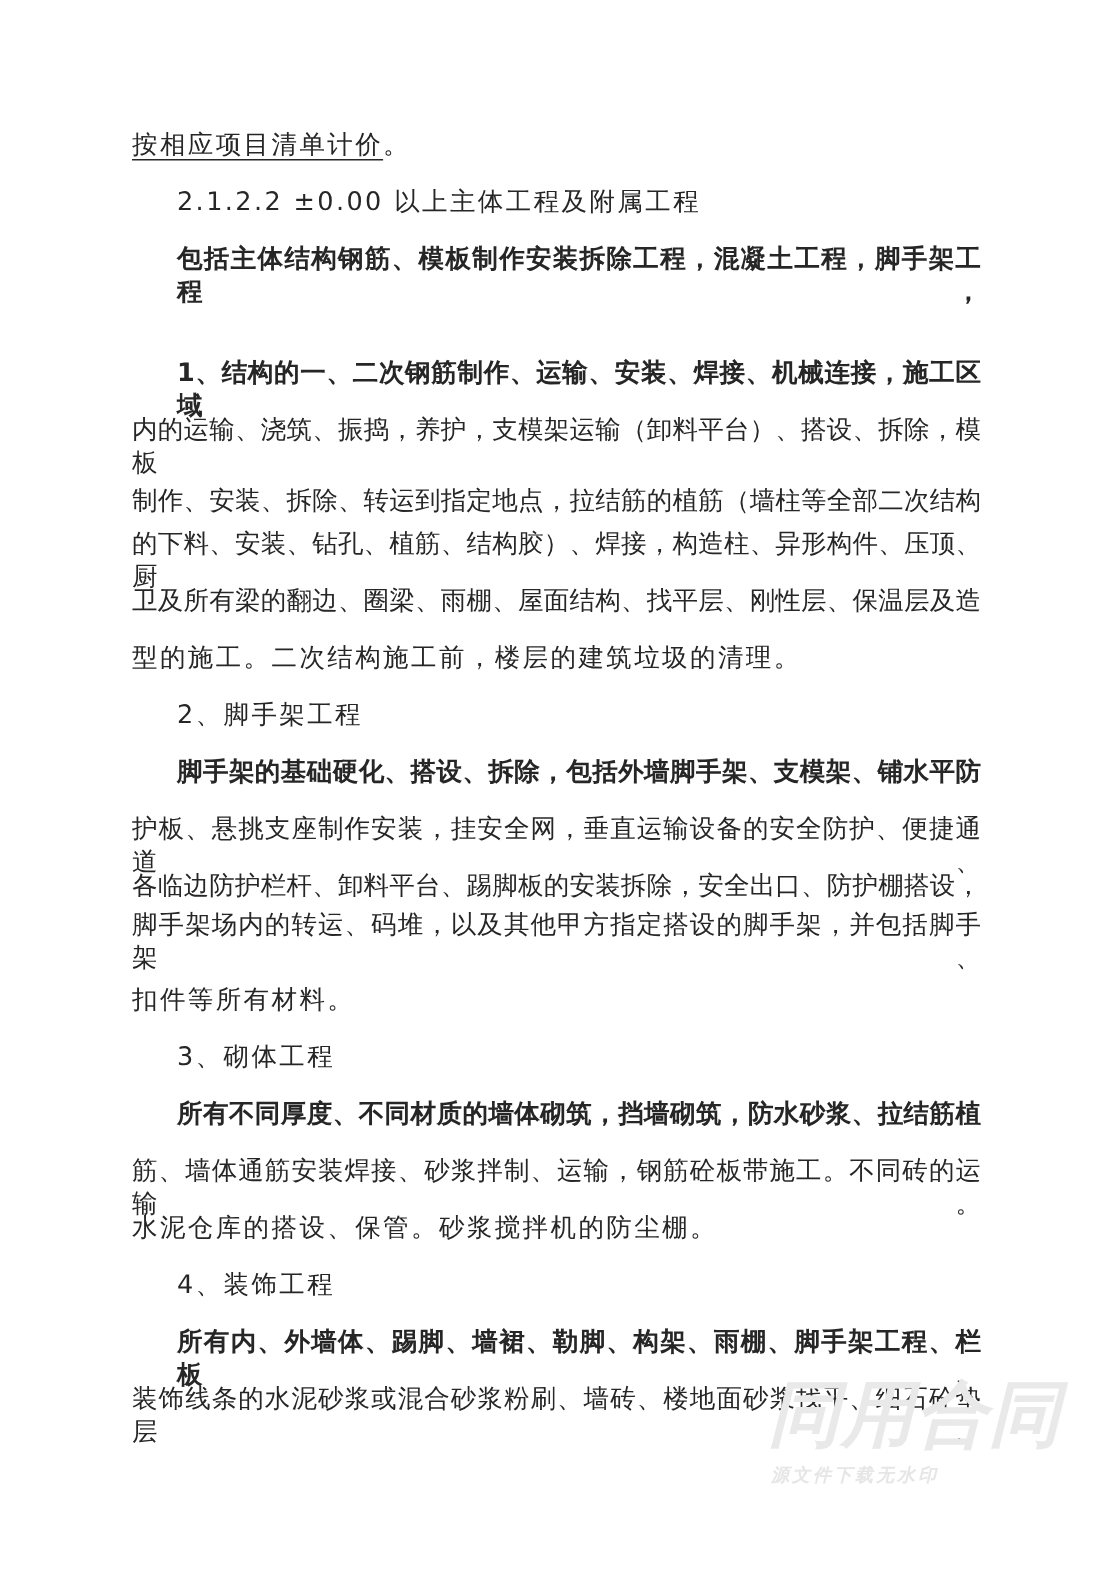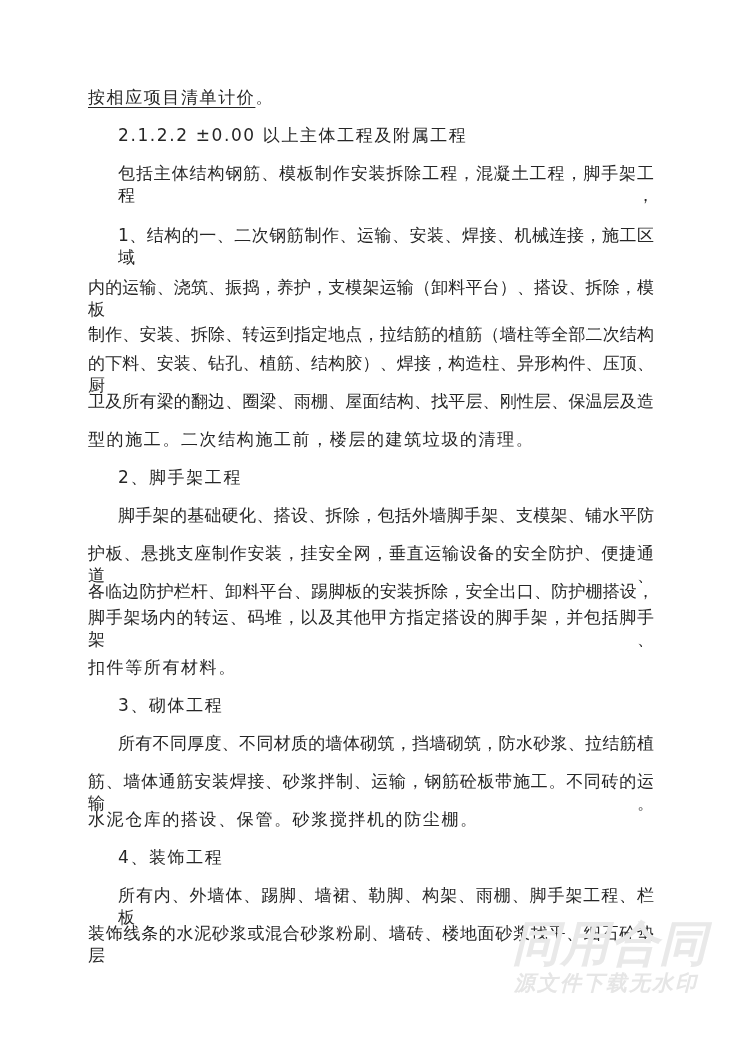--- a/index.html
+++ b/index.html
@@ -32,21 +32,21 @@
       letter-spacing: 1.6px;
     }
     .indent { left: 118px; }
     .justify {
       width: 566px;
       text-align: justify;
       text-align-last: justify;
       white-space: normal;
       letter-spacing: 0;
     }
-    .justify.indent { width: 536px; }
+    .justify.indent { width: 536px; font-weight: bold; }
     .underline {
       text-decoration: underline;
       text-underline-offset: 4px;
       text-decoration-thickness: 1px;
     }
     .wm-big {
       position: absolute;
       left: 512px;
       top: 918px;
       font-family: "DejaVu Sans", sans-serif;
@@ -58,38 +58,38 @@
       letter-spacing: 1px;
       white-space: nowrap;
     }
     .wm-small {
       position: absolute;
       left: 514px;
       top: 972px;
       font-family: "DejaVu Sans", sans-serif;
       font-weight: bold;
       font-style: italic;
-      font-size: 21px;
+      font-size: 12px;
       line-height: 22px;
       color: #e6e6e6;
       letter-spacing: 2px;
       white-space: nowrap;
     }
   </style>
 </head>
 <body>
 
 <div class="page">
 
   <div class="line underline" style="top:86px"><span>按相应项目清单计价</span><span style="text-decoration:none;display:inline-block">。</span></div>
 
   <div class="line indent" style="top:124px">2.1.2.2  ±0.00 以上主体工程及附属工程</div>
   <div class="line indent justify" style="top:162px">包括主体结构钢筋、模板制作安装拆除工程，混凝土工程，脚手架工程，</div>
 
-  <div class="line indent justify" style="top:224px">1、结构的一、二次钢筋制作、运输、安装、焊接、机械连接，施工区域</div>
+  <div class="line indent justify" style="top:238px">1、结构的一、二次钢筋制作、运输、安装、焊接、机械连接，施工区域</div>
   <div class="line justify" style="top:276px">内的运输、浇筑、振捣，养护，支模架运输（卸料平台）、搭设、拆除，模板</div>
   <div class="line justify" style="top:323px">制作、安装、拆除、转运到指定地点，拉结筋的植筋（墙柱等全部二次结构</div>
   <div class="line justify" style="top:352px">的下料、安装、钻孔、植筋、结构胶）、焊接，构造柱、异形构件、压顶、厨</div>
   <div class="line justify" style="top:390px">卫及所有梁的翻边、圈梁、雨棚、屋面结构、找平层、刚性层、保温层及造</div>
   <div class="line" style="top:428px">型的施工。二次结构施工前，楼层的建筑垃圾的清理。</div>
 
   <div class="line indent" style="top:466px">2、脚手架工程</div>
   <div class="line indent justify" style="top:504px">脚手架的基础硬化、搭设、拆除，包括外墙脚手架、支模架、铺水平防</div>
   <div class="line justify" style="top:542px">护板、悬挑支座制作安装，挂安全网，垂直运输设备的安全防护、便捷通道、</div>
   <div class="line justify" style="top:580px">各临边防护栏杆、卸料平台、踢脚板的安装拆除，安全出口、防护棚搭设，</div>

